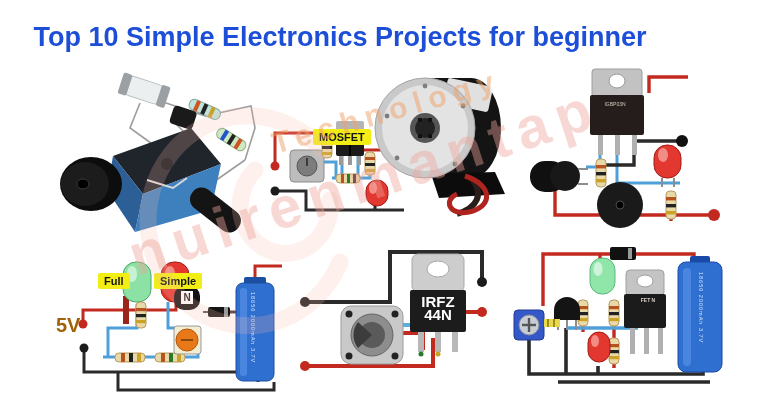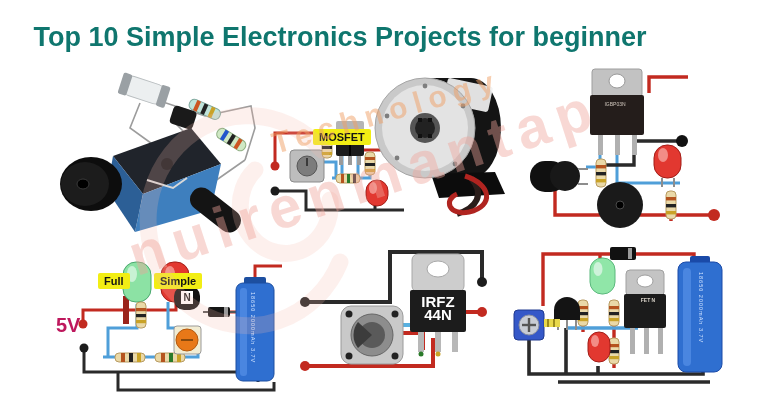--- a/index.html
+++ b/index.html
@@ -2,31 +2,31 @@
 <html><head>
 <meta charset="utf-8">
 <style>
   html,body{margin:0;padding:0;background:#ffffff;}
   .canvas{
     position:relative;width:768px;height:404px;background:#ffffff;
     overflow:hidden;font-family:"Liberation Sans",sans-serif;
   }
   .title{
     position:absolute;left:0;top:22px;width:680px;text-align:center;
-    font-size:27px;font-weight:800;color:#0f766e;letter-spacing:0px;white-space:nowrap;
+    font-size:27px;font-weight:800;color:#1d4ed8;letter-spacing:0px;white-space:nowrap;
   }
   .footer{
     position:absolute;left:428px;top:375px;font-size:20px;color:#4a3ad0;
   }
   .tile{position:absolute;}
   .ylabel{
     position:absolute;background:#f2ee14;color:#151515;font-weight:bold;
     font-size:11px;padding:1px 6px;border-radius:2px;line-height:14px;white-space:nowrap;margin-top:28px;
   }
-  .supply{position:absolute;left:56px;top:314px;font-size:20px;font-weight:800;color:#be185d;}
+  .supply{position:absolute;left:56px;top:314px;font-size:20px;font-weight:800;color:#a16207;}
   .chiptext{
     position:absolute;color:#ffffff;font-weight:bold;text-align:center;white-space:pre-line;
   }
   .irfz{left:412px;top:295px;width:52px;font-size:15px;line-height:13px;}
   .fetlbl{left:626px;top:297px;width:44px;font-size:5px;color:#d8d2c8;}
   .igbtlbl{left:589px;top:101px;width:52px;font-size:5px;color:#cfc6bc;font-weight:normal;}
   .battxt{
     position:absolute;font-size:5.5px;color:#cfe2ff;letter-spacing:1px;white-space:nowrap;
     transform:rotate(90deg);transform-origin:left top;
   }

